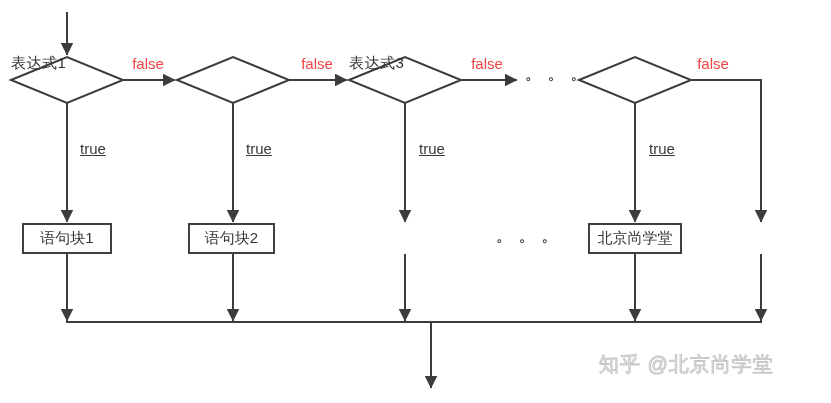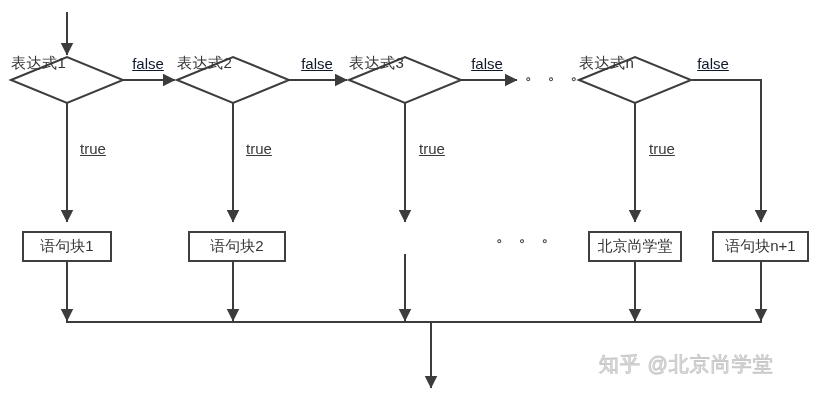--- a/index.html
+++ b/index.html
@@ -8,25 +8,25 @@
     font-family:"Liberation Sans","DejaVu Sans",sans-serif;overflow:hidden;
   }
   .stage svg{position:absolute;left:0;top:0;}
   .dlabel{
     position:absolute;top:64px;transform:translateY(-52%);width:112px;
     font-size:15px;color:#333;letter-spacing:0.5px;
   }
   .block{
     position:absolute;top:223px;height:31px;box-sizing:border-box;
     border:2px solid #3f3f3f;background:#ffffff;display:flex;
-    align-items:center;justify-content:center;font-size:15px;color:#333;margin-top:8px;
+    align-items:center;justify-content:center;font-size:15px;color:#333;
   }
   .flabel{
     position:absolute;top:55px;transform:translateX(-50%);
-    font-size:15px;color:#0f172a;text-decoration:underline;
+    font-size:15px;color:#ef4444;
   }
   .tlabel{
     position:absolute;top:140px;font-size:15px;color:#3a3a3a;text-decoration:underline;
   }
   .dots{
     position:absolute;transform:translate(-50%,-58%);
     font-size:12px;font-weight:bold;color:#3c3c3c;letter-spacing:6px;
     white-space:nowrap;
   }
   .watermark{
@@ -68,37 +68,34 @@
     <line x1="66" y1="322" x2="762" y2="322" stroke="#3c3c3c" stroke-width="2"></line>
     <line x1="431" y1="322" x2="431" y2="388" stroke="#3c3c3c" stroke-width="2" marker-end="url(#arrow)"></line>
 
     <polygon points="11,80 67,57 123,80 67,103" fill="#ffffff" stroke="#3c3c3c" stroke-width="2"></polygon>
     <polygon points="177,80 233,57 289,80 233,103" fill="#ffffff" stroke="#3c3c3c" stroke-width="2"></polygon>
     <polygon points="349,80 405,57 461,80 405,103" fill="#ffffff" stroke="#3c3c3c" stroke-width="2"></polygon>
     <polygon points="579,80 635,57 691,80 635,103" fill="#ffffff" stroke="#3c3c3c" stroke-width="2"></polygon>
   </svg>
 
   <div class="dlabel" style="left:11px">表达式1</div>
-  <div class="dlabel" style="left:177px">表达式2</div>
   <div class="dlabel" style="left:349px">表达式3</div>
-  <div class="dlabel" style="left:579px">表达式n</div>
 
   <span class="flabel" style="left:148px">false</span>
   <span class="flabel" style="left:317px">false</span>
   <span class="flabel" style="left:487px">false</span>
   <span class="flabel" style="left:713px">false</span>
 
   <span class="tlabel" style="left:80px">true</span>
   <span class="tlabel" style="left:246px">true</span>
   <span class="tlabel" style="left:419px">true</span>
   <span class="tlabel" style="left:649px">true</span>
 
   <div class="block" style="left:22px;width:90px">语句块1</div>
-  <div class="block" style="left:188px;width:98px">语句块2</div>
+  <div class="block" style="left:188px;width:87px">语句块2</div>
   <div class="block" style="left:588px;width:94px">北京尚学堂</div>
-  <div class="block" style="left:712px;width:97px">语句块n+1</div>
 
   <span class="dots" style="left:554px;top:80px">∘ ∘ ∘</span>
   <span class="dots" style="left:525px;top:242px">∘ ∘ ∘</span>
 
   <div class="watermark">知乎 @北京尚学堂</div>
 
 </div>
 
 </body></html>

